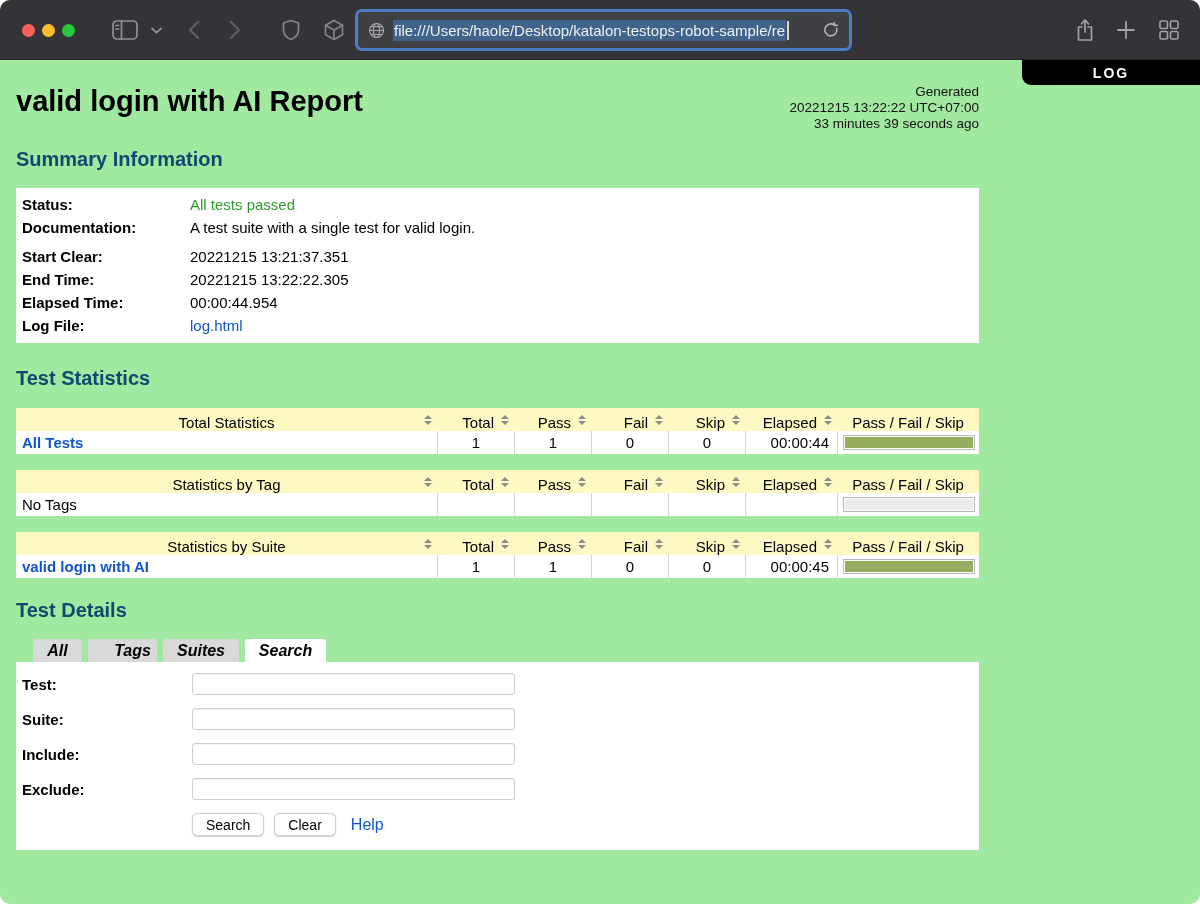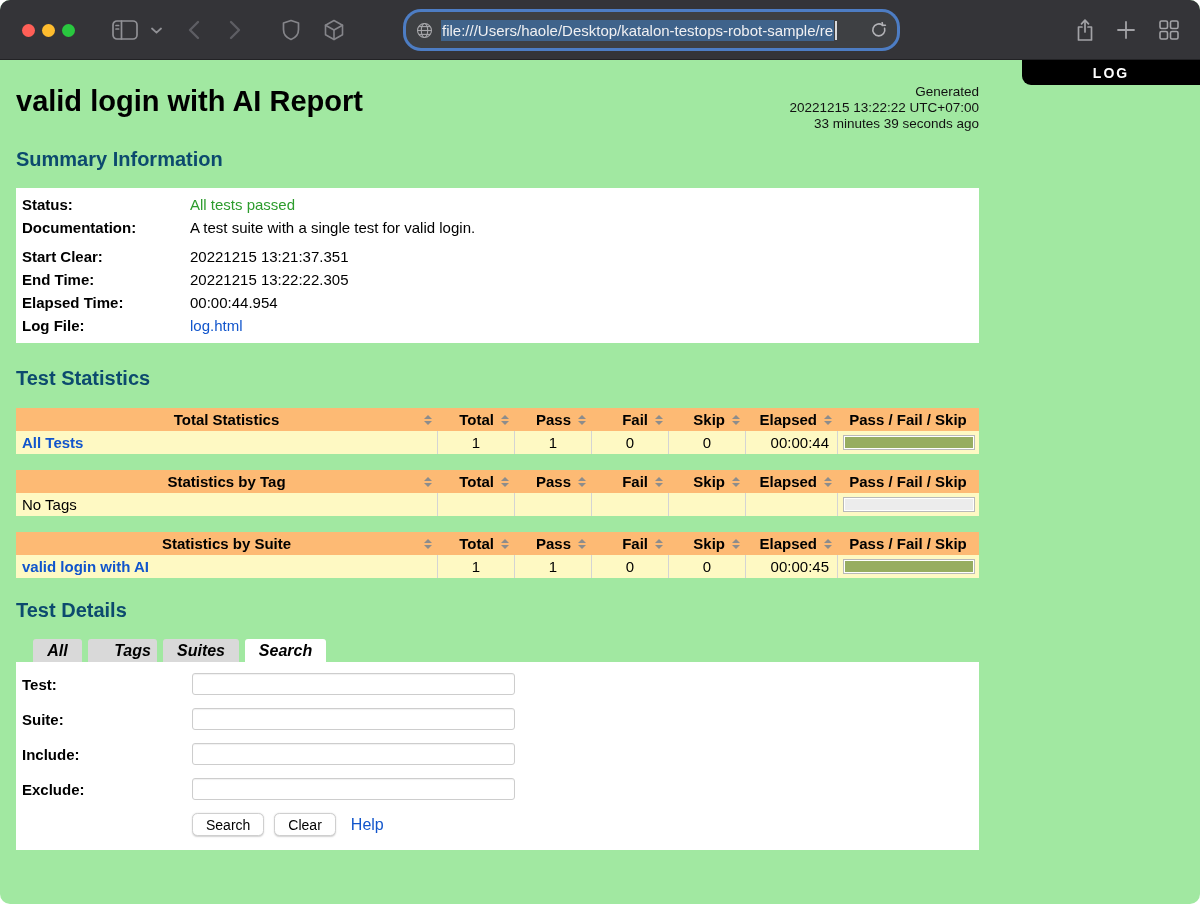--- a/index.html
+++ b/index.html
@@ -13,22 +13,22 @@
   .titlebar { position:relative; height:60px; background:var(--titlebar-bg,#343438);
               border-bottom:1px solid #222225; }
   .traffic { position:absolute; left:22px; top:24px; display:flex; gap:7px; }
   .traffic span { width:13px; height:13px; border-radius:50%; display:block; }
   .tl-close{ background:#ff5f57; } .tl-min{ background:#febc2e; } .tl-zoom{ background:#29c83f; }
 
   .tbicon { position:absolute; top:0; height:60px; display:flex; align-items:center; justify-content:center; }
   .tbicon svg { fill:none; stroke-linecap:round; stroke-linejoin:round; }
 
   .urlbar { position:absolute; left:358px; top:12px; width:491px; height:36px;
-            background:#3e4043; border-radius:15px; box-shadow:0 0 0 3px #4d7dc4;
-            display:flex; align-items:center; padding:0 10px;margin-left:48px; }
+            background:#3e4043; border-radius:4px; box-shadow:0 0 0 3px #4d7dc4;
+            display:flex; align-items:center; padding:0 10px; }
   .url-text { margin-left:8px; font-size:15px; font-weight:500; color:#f0f0f2;
               background:var(--selection-bg,#3f638b); padding:2px 1px; white-space:nowrap;
               overflow:hidden; max-width:400px; }
   .caret { width:2px; height:19px; background:#d9d9db; margin-left:1px; }
   .reload { margin-left:auto; }
 
   
   .content { position:relative; height:844px; }
   .log-btn { position:absolute; top:0; right:0; width:178px; height:25px; background:var(--log-button-bg,#000);
              color:#fff; font-weight:bold; font-size:14px; letter-spacing:2px;
@@ -51,28 +51,28 @@
   .srow { display:grid; grid-template-columns:168px 1fr; font-size:15px; line-height:23px; padding-left:6px; }
   .srow .lab { font-weight:bold; color:#000; }
   .doc2 { margin-top:6px; }
   .status-pass { color:var(--status-pass,#2d9c2d); }
   a, .link { color:var(--link,#1155cc); text-decoration:none; cursor:pointer; }
 
   
   .stat-table { margin-top:18px; width:963px; font-size:15px; }
   .stat-table + .stat-table { margin-top:16px; }
   .trow { display:grid; grid-template-columns:421px 77px 77px 77px 77px 92px 142px; }
-  .th { background:#fdba74; height:23px; position:relative; display:flex; align-items:center; font-weight:bold; cursor:pointer; }
+  .th { background:#fef9c3; height:23px; position:relative; display:flex; align-items:flex-end; font-weight:normal; cursor:pointer; }
   .th .lbl { width:100%; text-align:right; padding-right:20px; }
   .th.c-name .lbl, .th.c-bar .lbl { text-align:center; padding-right:0; }
   .sort { position:absolute; right:5px; top:50%; transform:translateY(-50%); display:flex; flex-direction:column; gap:2px; }
   .sort i { width:0; height:0; border-left:4px solid transparent; border-right:4px solid transparent; display:block; }
   .sort .up { border-bottom:4px solid #8c8c8c; }
   .sort .dn { border-top:4px solid #8c8c8c; }
-  .td { background:#fef9c3; height:23px; display:flex; align-items:center; justify-content:center; }
+  .td { background:#ffffff; height:23px; display:flex; align-items:center; justify-content:center; }
   .td + .td { border-left:1px solid #d4d4d4; }
   .td.c-name { justify-content:flex-start; padding-left:6px; }
   .td.c-elapsed { justify-content:flex-end; padding-right:8px; }
   .td a { font-weight:bold; }
   .bar { width:132px; height:15px; border:1px solid #b9b9b9; background:#fff; padding:1px; }
   .bar-track { width:100%; height:11px; background:#ececec; }
   .bar-fill { height:11px; background:var(--pass-bar,#97ad60); }
 
   
   .tabs { margin-top:17px; margin-left:17px; display:flex; gap:6px; }

